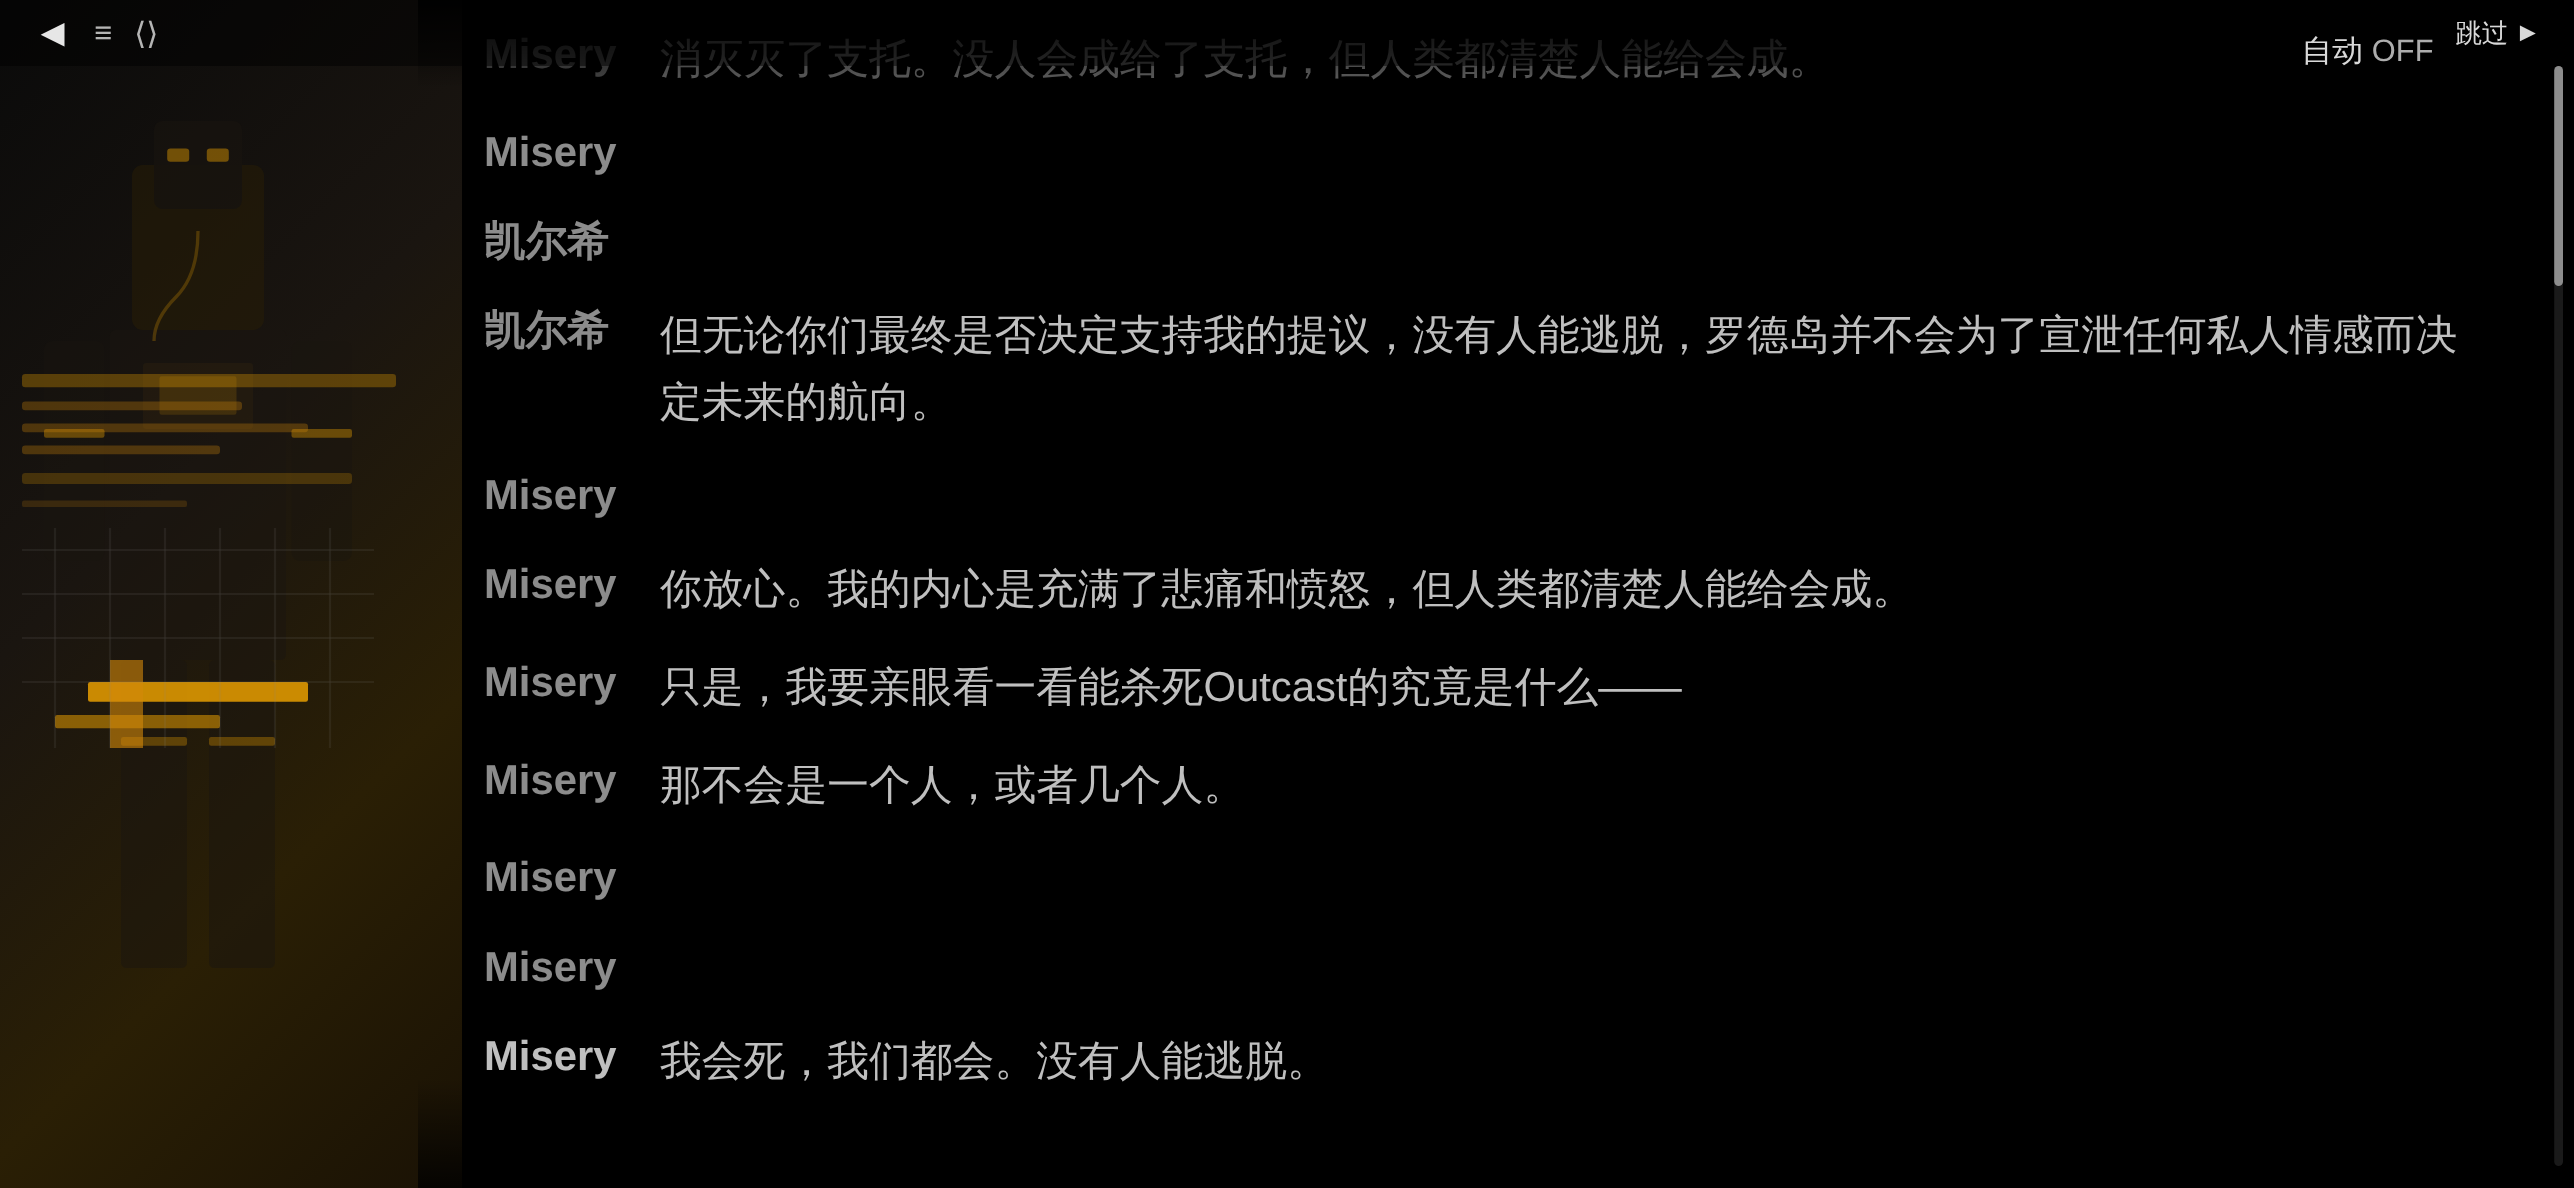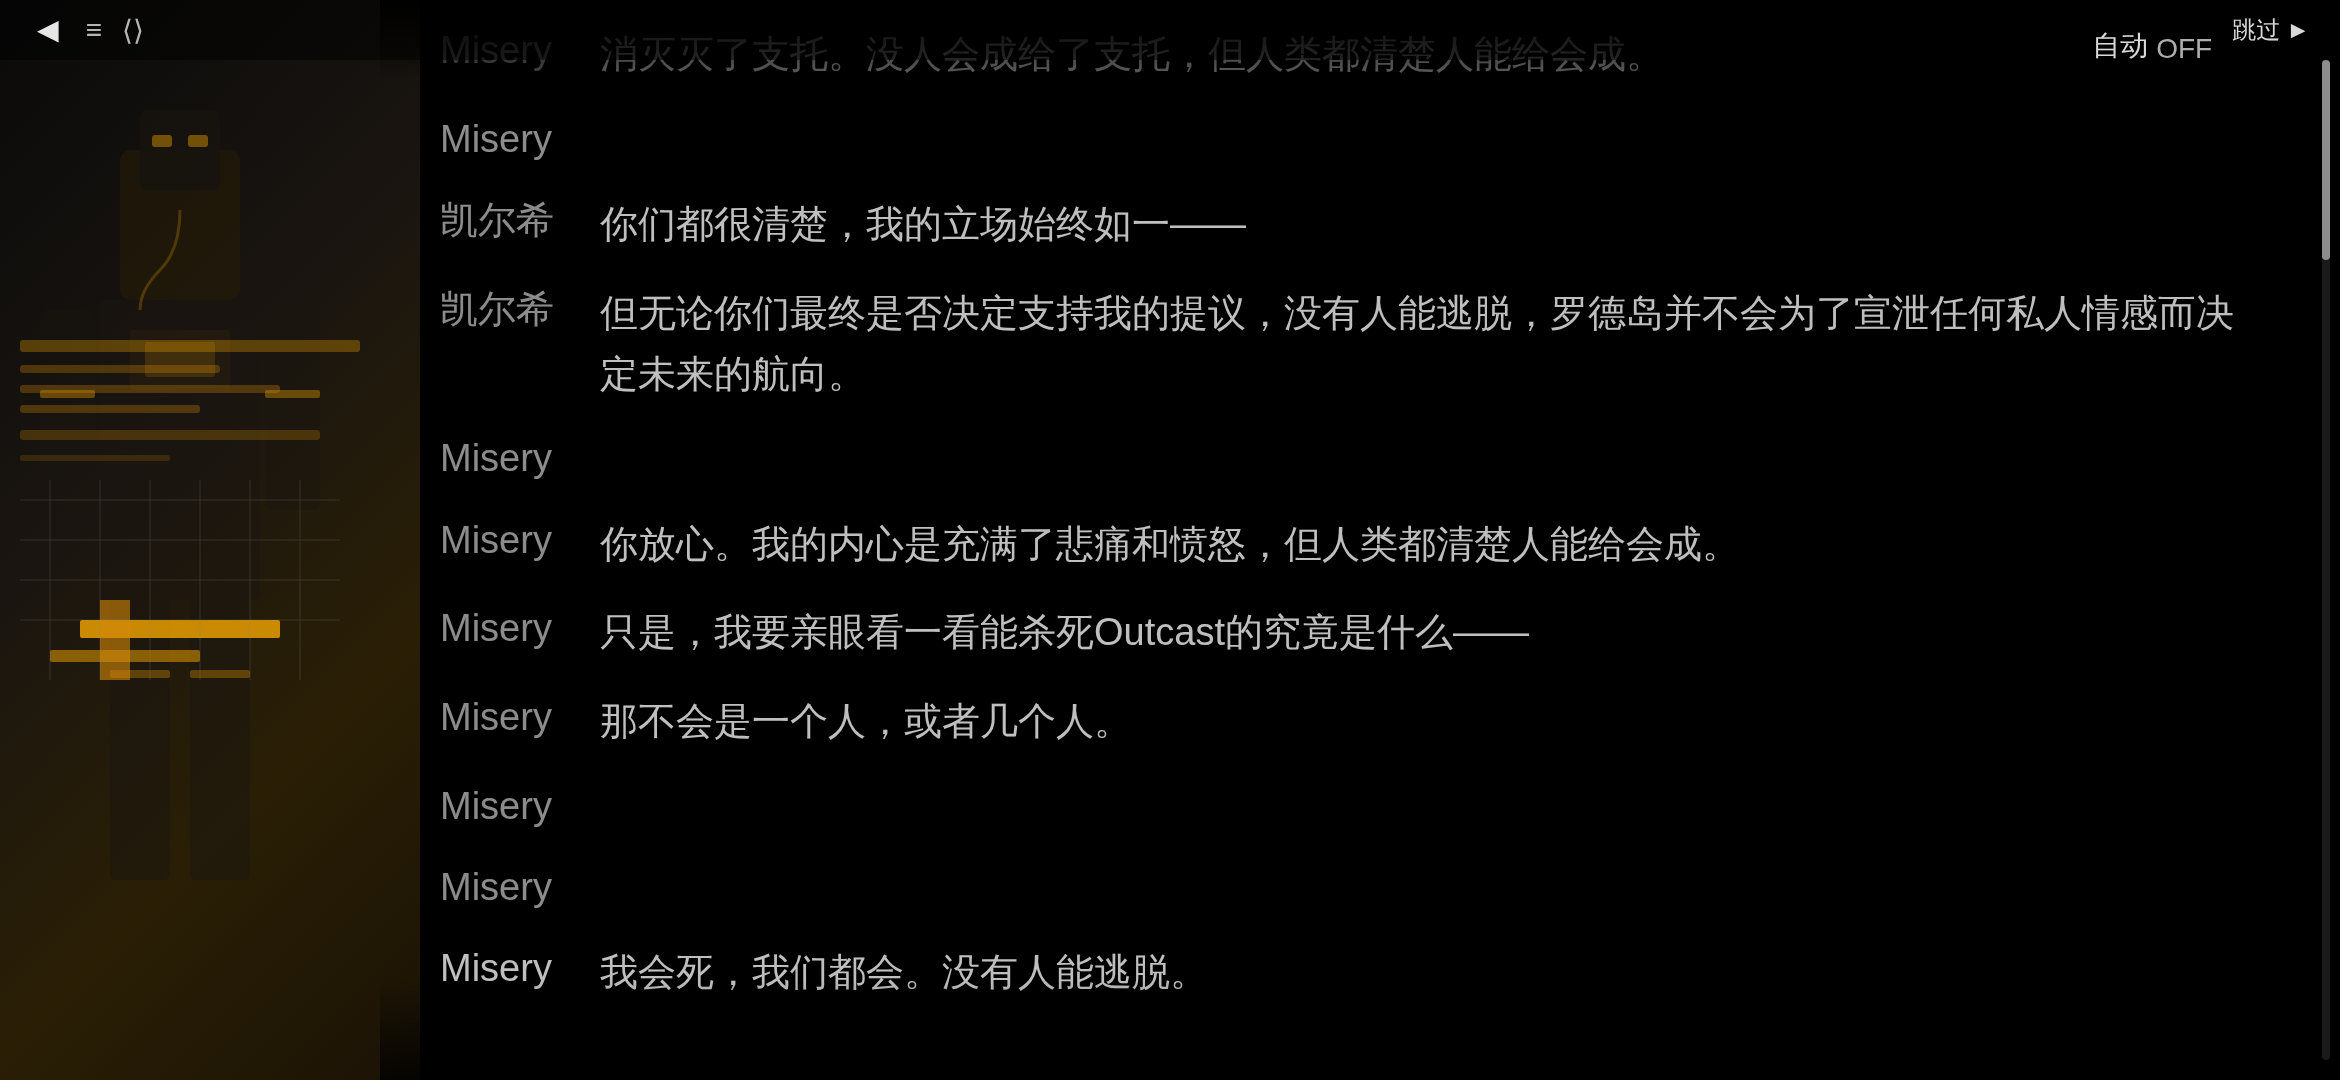--- a/index.html
+++ b/index.html
@@ -84,21 +84,21 @@
       align-items: center;
       gap: 20px;
     }
 
     .auto-btn {
       color: #fff;
       font-size: 28px;
       opacity: 0.85;
       cursor: pointer;
       display: flex;
-      align-items: flex-end;
+      align-items: center;
       gap: 8px;
       margin-top: 32px;
     }
 
     .auto-off {
       color: #ccc;
       font-size: 28px;
     }
 
     .skip-btn {
@@ -134,21 +134,21 @@
       align-items: flex-start;
       padding: 14px 0;
       border-bottom: none;
       min-height: 60px;
     }
 
     .speaker {
       width: 160px;
       min-width: 160px;
       font-size: 38px;
-      font-weight: 400;
+      font-weight: 700;
       color: rgba(255,255,255,0.55);
       text-align: left;
       padding-right: 30px;
       line-height: 1.4;
       flex-shrink: 0;
     }
 
     .speaker.active-speaker {
       color: rgba(255,255,255,0.75);
     }
@@ -328,21 +328,20 @@
 
   <div class="dialogue-row partial">
         <span class="speaker">Misery</span>
         <span class="dialogue-text">消灭灭了支托。没人会成给了支托，但人类都清楚人能给会成。</span>
       </div>
       <div class="dialogue-row">
         <span class="speaker">Misery</span>
       </div>
       <div class="dialogue-row">
         <span class="speaker">凯尔希</span>
-        <span class="dialogue-text">你们都很清楚，我的立场始终如一——</span>
       </div>
       <div class="dialogue-row">
         <span class="speaker">凯尔希</span>
         <span class="dialogue-text">但无论你们最终是否决定支持我的提议，没有人能逃脱，罗德岛并不会为了宣泄任何私人情感而决定未来的航向。</span>
       </div>
       <div class="dialogue-row">
         <span class="speaker">Misery</span>
       </div>
       <div class="dialogue-row">
         <span class="speaker">Misery</span>

